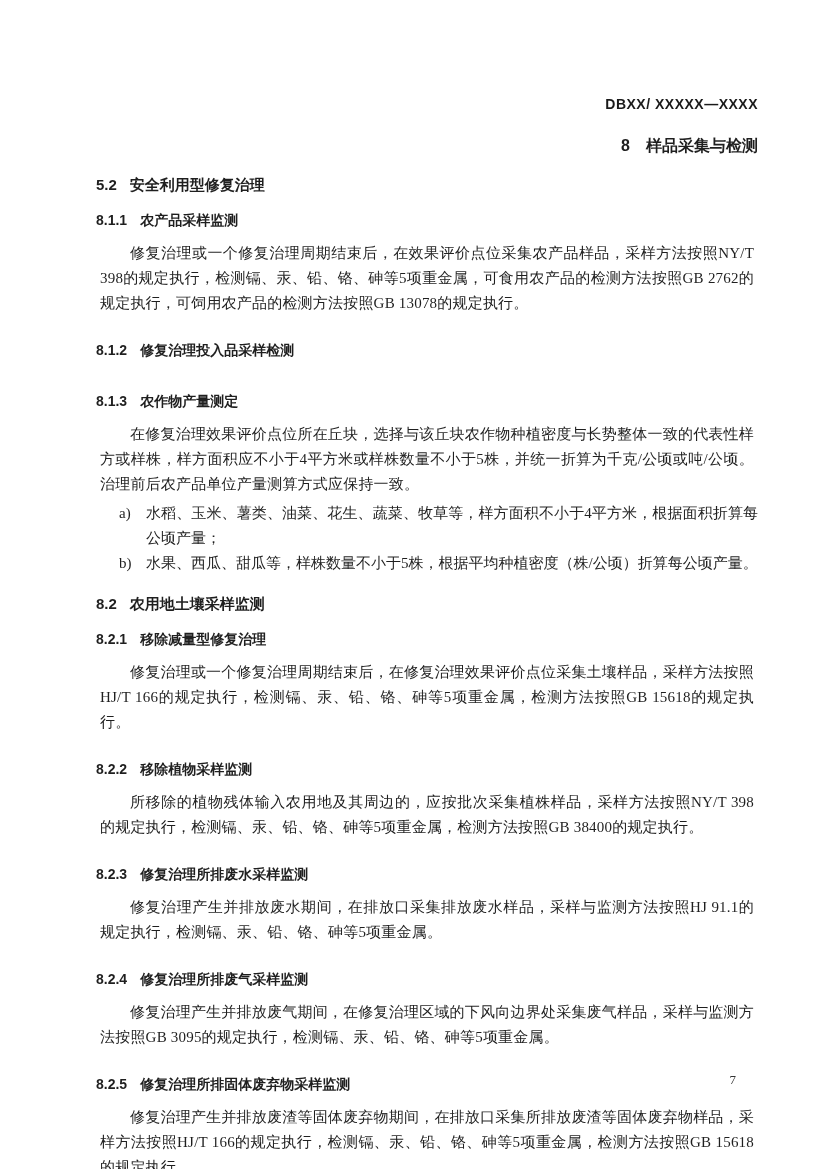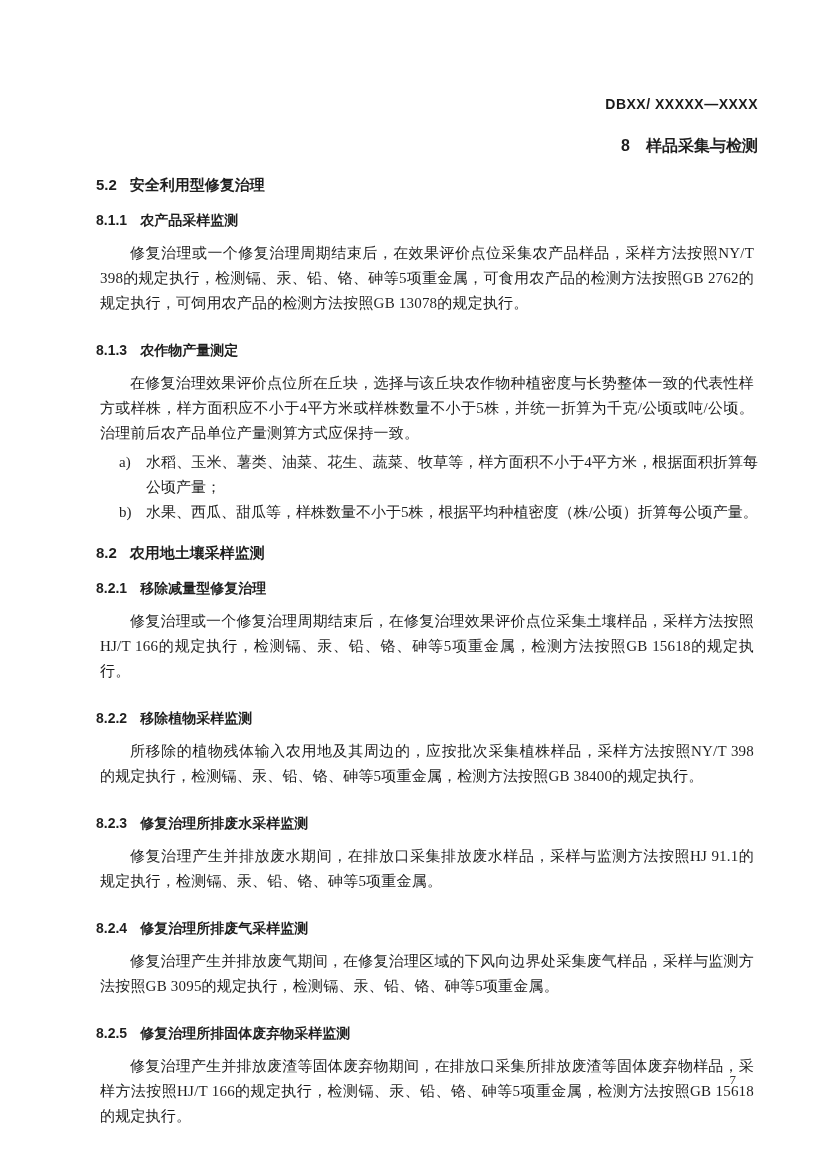--- a/index.html
+++ b/index.html
@@ -102,20 +102,23 @@
 
   <div class="h2">
     <span class="hnum">5.2</span><span>安全利用型修复治理</span>
   </div>
 
   <div class="h3">
     <span class="hnum">8.1.1</span><span>农产品采样监测</span>
   </div>
   <p class="para">修复治理或一个修复治理周期结束后，在效果评价点位采集农产品样品，采样方法按照NY/T 398的规定执行，检测镉、汞、铅、铬、砷等5项重金属，可食用农产品的检测方法按照GB 2762的规定执行，可饲用农产品的检测方法按照GB 13078的规定执行。</p>
 
+  <div class="h3">
+    <span class="hnum">8.1.2</span><span>修复治理投入品采样检测</span>
+  </div>
 
   <div class="h3">
     <span class="hnum">8.1.3</span><span>农作物产量测定</span>
   </div>
   <p class="para">在修复治理效果评价点位所在丘块，选择与该丘块农作物种植密度与长势整体一致的代表性样方或样株，样方面积应不小于4平方米或样株数量不小于5株，并统一折算为千克/公顷或吨/公顷。治理前后农产品单位产量测算方式应保持一致。</p>
 
   <div class="list">
     <div class="list-item">
       <span class="li-label">a)</span>
       <span>水稻、玉米、薯类、油菜、花生、蔬菜、牧草等，样方面积不小于4平方米，根据面积折算每公顷产量；</span>

